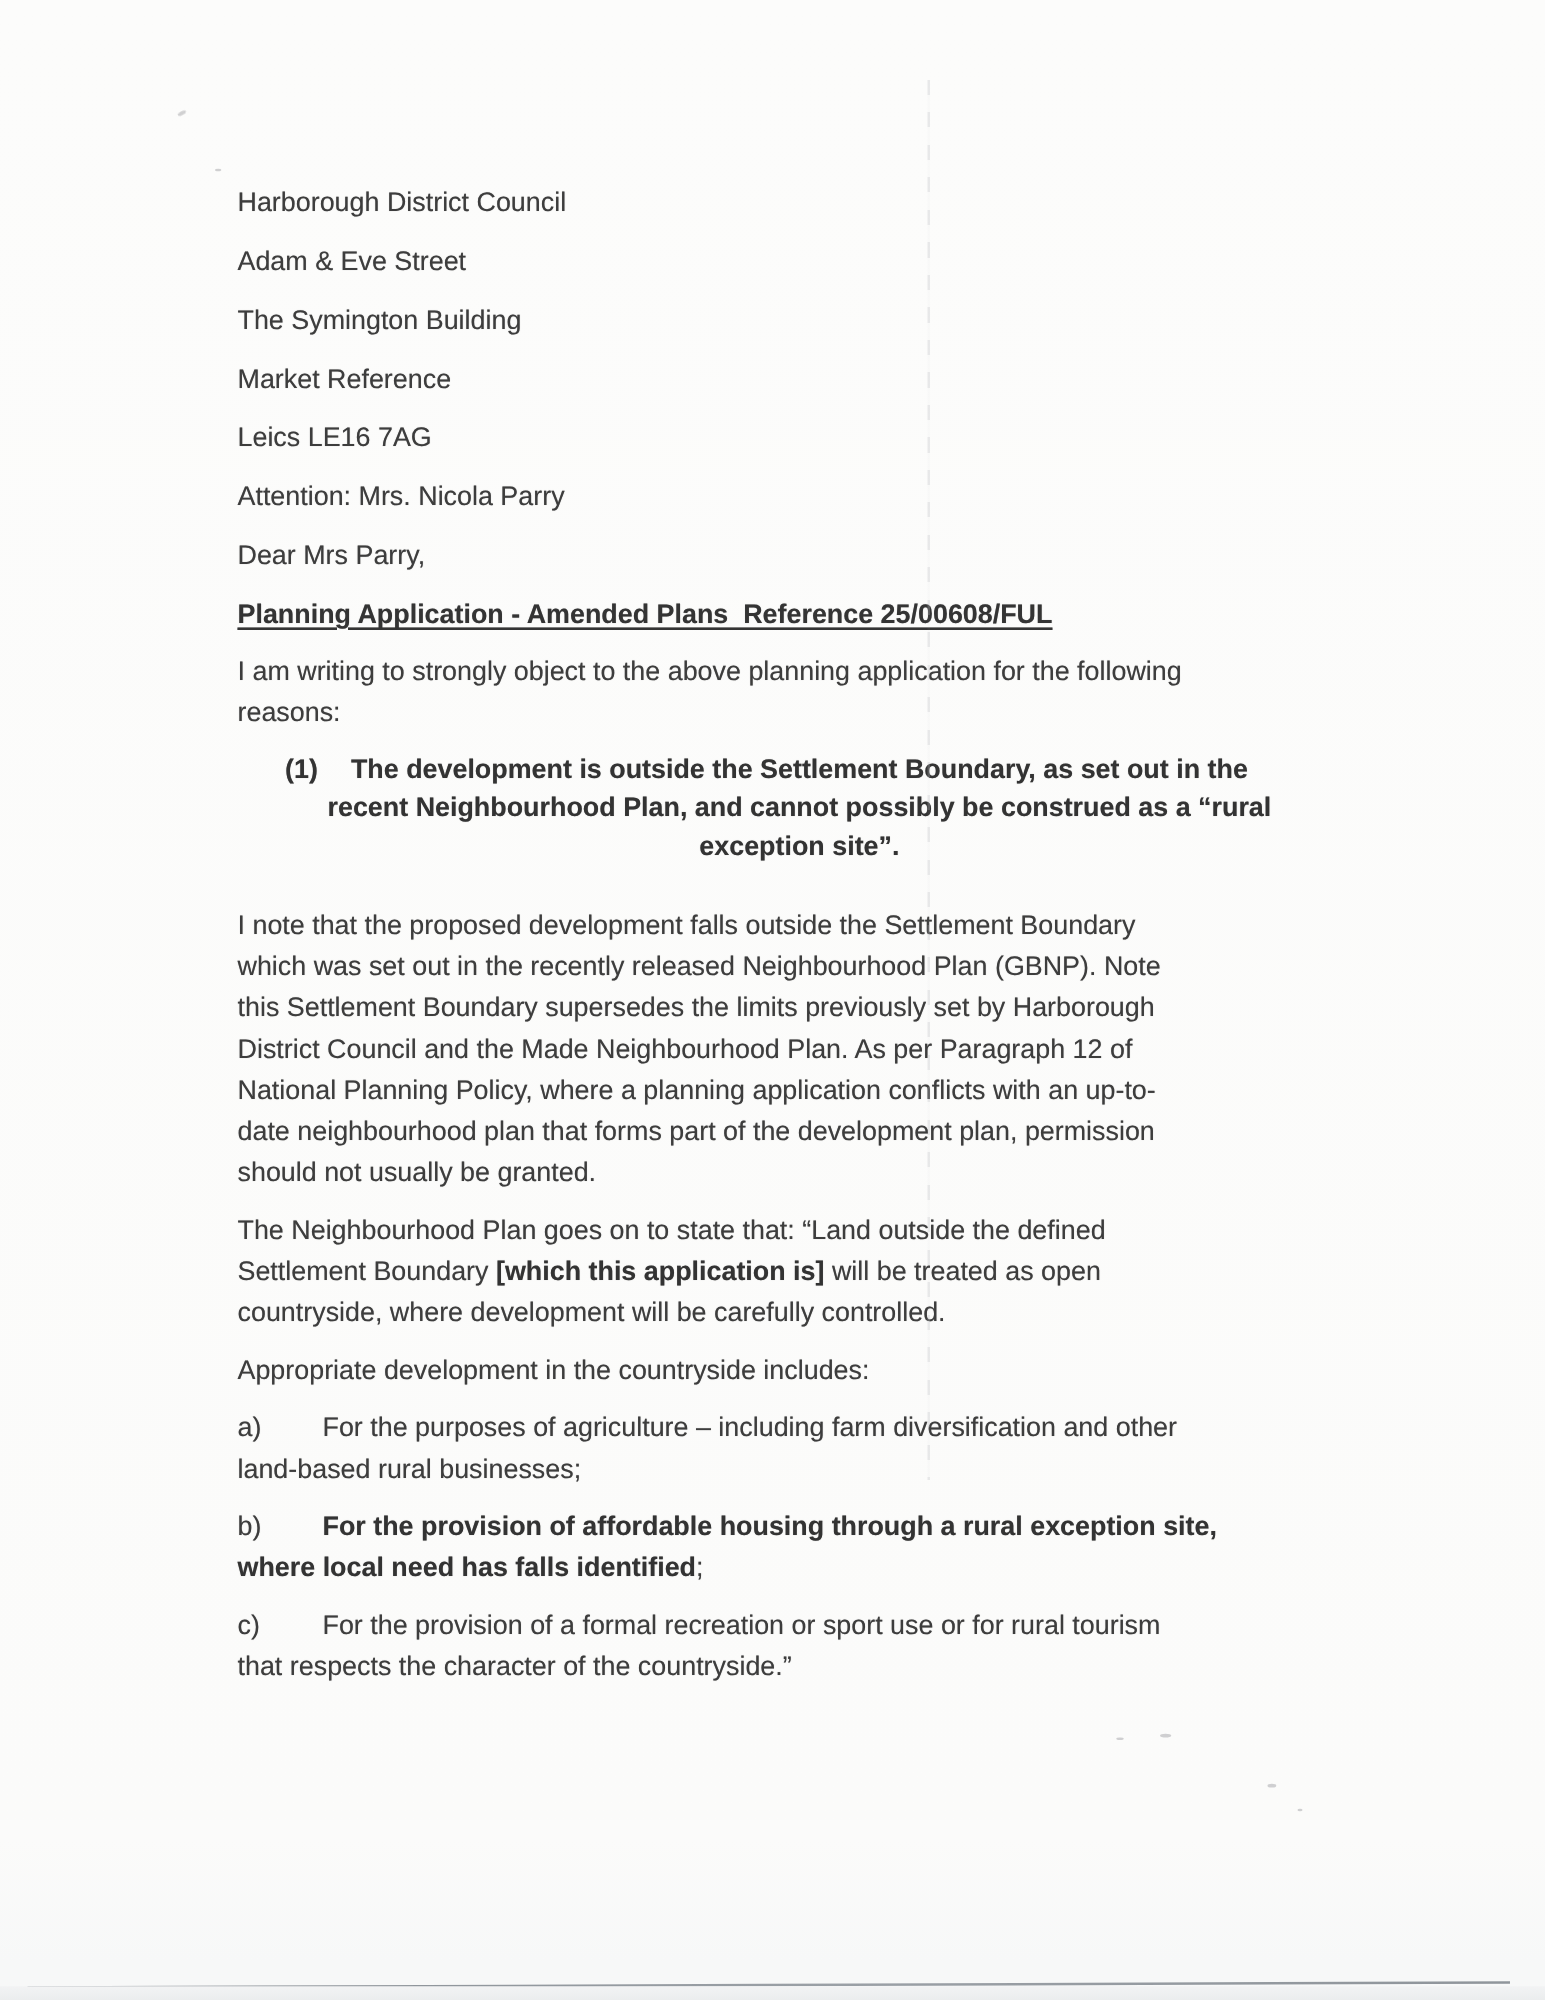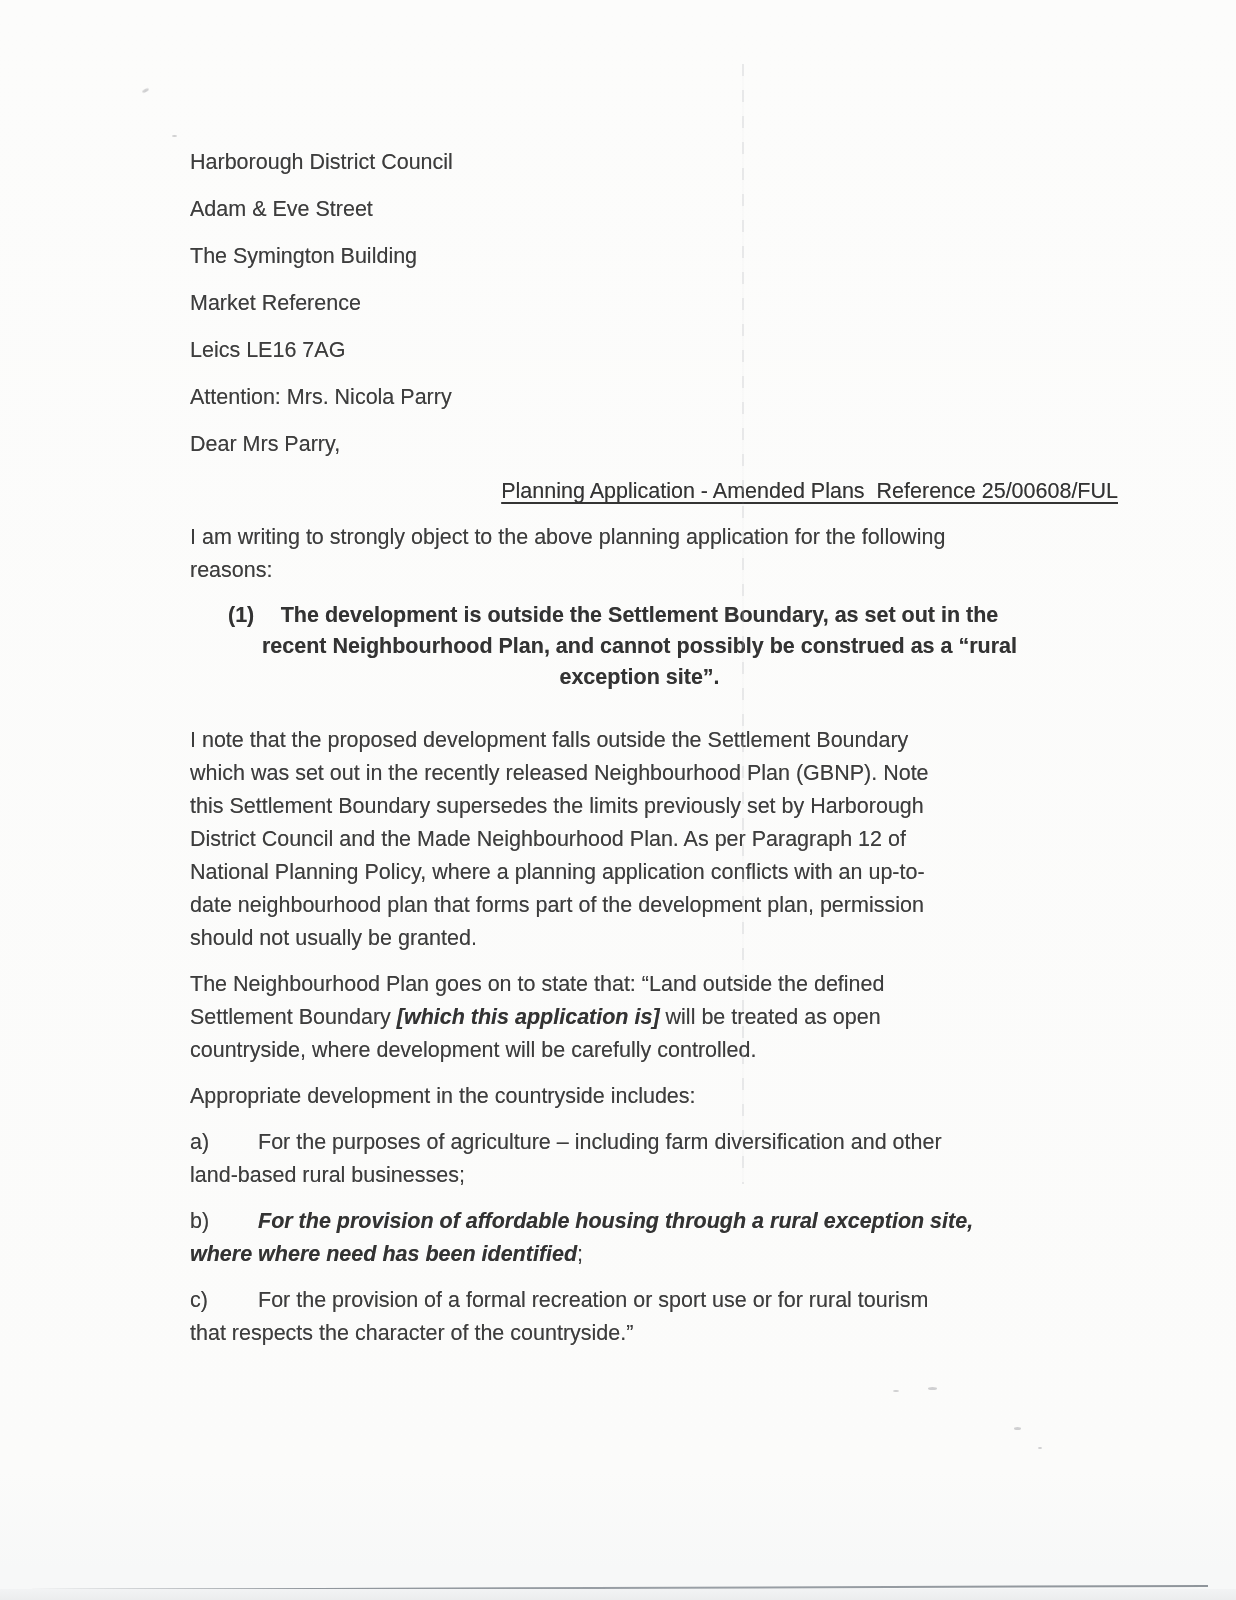--- a/index.html
+++ b/index.html
@@ -23,28 +23,27 @@
     position: absolute;
     left: 190px;
     top: 132px;
     width: 928px;
   }
   .addr-line {
     margin: 14px 0 14px 0;
     white-space: pre-wrap;
   }
   .subject {
-    font-weight: 400;
+    font-weight: 700;
     color: #343434;
     text-decoration: underline;
     text-decoration-thickness: 2px;
     text-underline-offset: 4px;
     white-space: pre-wrap;
     margin: 0 0 13px 0;
-    text-align: right;
   }
   .para {
     margin: 0 0 13px 0;
     white-space: pre-line;
   }
   .point1 {
     display: flex;
     margin: 1px 0 31px 38px;
     line-height: 31px;
     font-weight: 700;
@@ -66,21 +65,20 @@
     margin: 0 0 13px 0;
     white-space: pre-line;
   }
   .list-label {
     display: inline-block;
     width: 68px;
     white-space: normal;
   }
   .bi {
     font-weight: 700;
-    font-style: italic;
     color: #333333;
   }
   
   .crease {
     position: absolute;
     left: 742px;
     top: 64px;
     width: 2px;
     height: 1120px;
     background: repeating-linear-gradient(
@@ -156,21 +154,21 @@
       <p class="para"><span>The Neighbourhood Plan goes on to state that: “Land outside the defined
 Settlement Boundary </span><span class="bi">[which this application is]</span><span> will be treated as open
 countryside, where development will be carefully controlled.</span></p>
 
       <p class="para">Appropriate development in the countryside includes:</p>
 
       <div class="list-item"><span class="list-label">a)</span><span>For the purposes of agriculture – including farm diversification and other
 land-based rural businesses;</span></div>
 
       <div class="list-item"><span class="list-label">b)</span><span class="bi">For the provision of affordable housing through a rural exception site,
-where where need has been identified</span><span>;</span></div>
+where local need has falls identified</span><span>;</span></div>
 
       <div class="list-item"><span class="list-label">c)</span><span>For the provision of a formal recreation or sport use or for rural tourism
 that respects the character of the countryside.”</span></div>
     </div>
 
   </div>
 
   <div class="crease"></div>
 
   <div class="speck" style="left:142px; top:89px; width:7px; height:3px; transform:rotate(-28deg);"></div>

